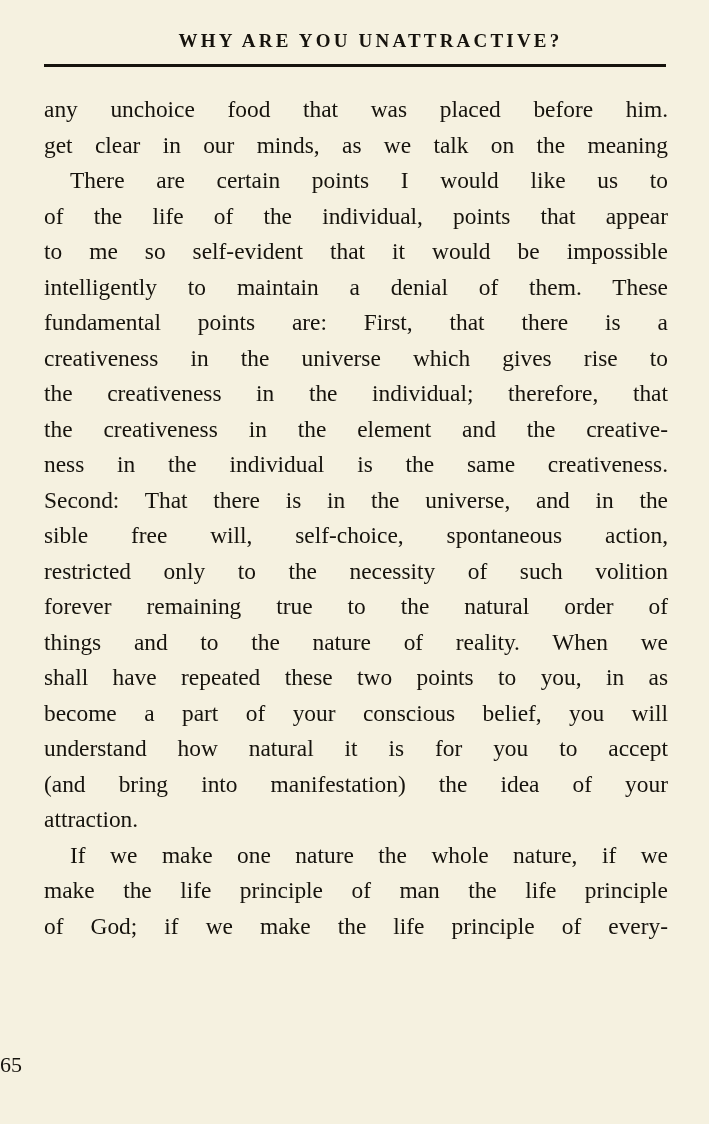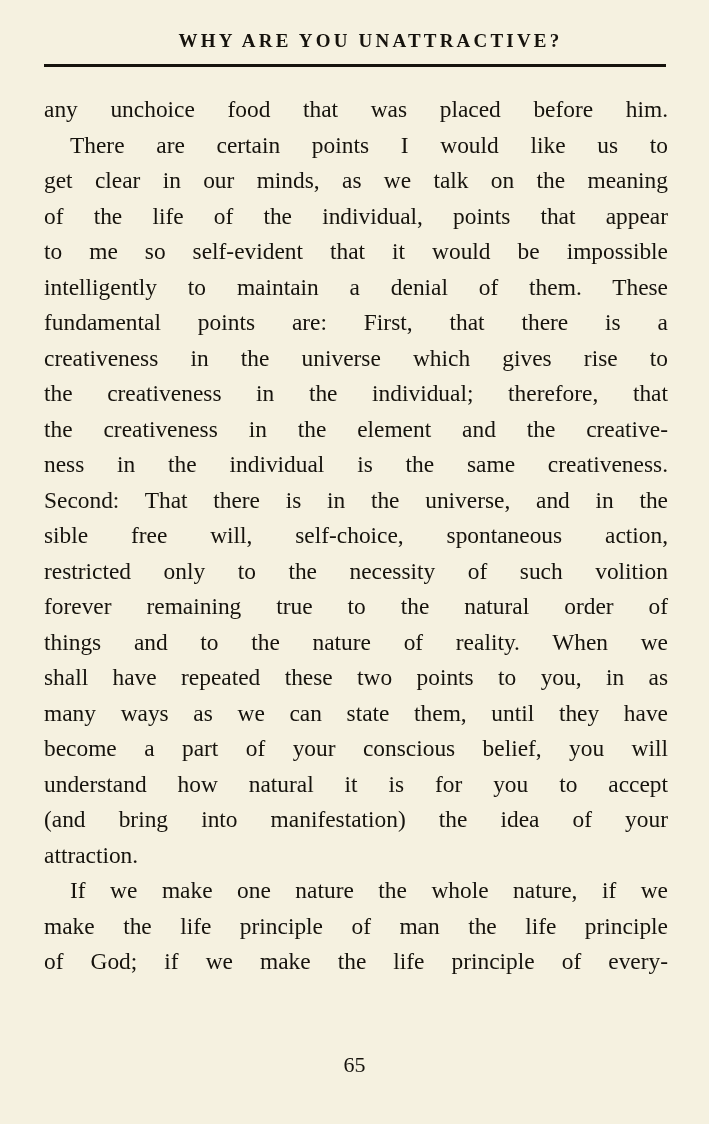--- a/index.html
+++ b/index.html
@@ -61,52 +61,50 @@
     text-align-last: justify;
   }
   .line.indent {
     text-indent: 26px;
   }
   .folio {
     position: absolute;
     top: 1052px;
     left: 0;
     width: 709px;
-    text-align: center;
     font-size: 22px;
     color: #16130d;
   }
 </style>
 </head>
 <body>
 
 <div class="page">
 
   <div class="running-head">WHY ARE YOU UNATTRACTIVE?</div>
   <div class="head-rule"></div>
 
   <div class="body-text">
     <span class="line just">any unchoice food that was placed before him.</span>
+    <span class="line just">get clear in our minds, as we talk on the meaning</span>
     <span class="line just indent">There are certain points I would like us to</span>
-    <span class="line just">get clear in our minds, as we talk on the meaning</span>
     <span class="line just">of the life of the individual, points that appear</span>
     <span class="line just">to me so self-evident that it would be impossible</span>
     <span class="line just">intelligently to maintain a denial of them. These</span>
     <span class="line just">fundamental points are: First, that there is a</span>
     <span class="line just">creativeness in the universe which gives rise to</span>
     <span class="line just">the creativeness in the individual; therefore, that</span>
     <span class="line just">the creativeness in the element and the creative-</span>
     <span class="line just">ness in the individual is the same creativeness.</span>
     <span class="line just">Second: That there is in the universe, and in the</span>
     <span class="line just">sible free will, self-choice, spontaneous action,</span>
     <span class="line just">restricted only to the necessity of such volition</span>
     <span class="line just">forever remaining true to the natural order of</span>
     <span class="line just">things and to the nature of reality. When we</span>
     <span class="line just">shall have repeated these two points to you, in as</span>
-    <span class="line just">many ways as we can state them, until they have</span>
     <span class="line just">become a part of your conscious belief, you will</span>
     <span class="line just">understand how natural it is for you to accept</span>
     <span class="line just">(and bring into manifestation) the idea of your</span>
     <span class="line">attraction.</span>
     <span class="line just indent">If we make one nature the whole nature, if we</span>
     <span class="line just">make the life principle of man the life principle</span>
     <span class="line just">of God; if we make the life principle of every-</span>
   </div>
 
   <div class="folio">65</div>

